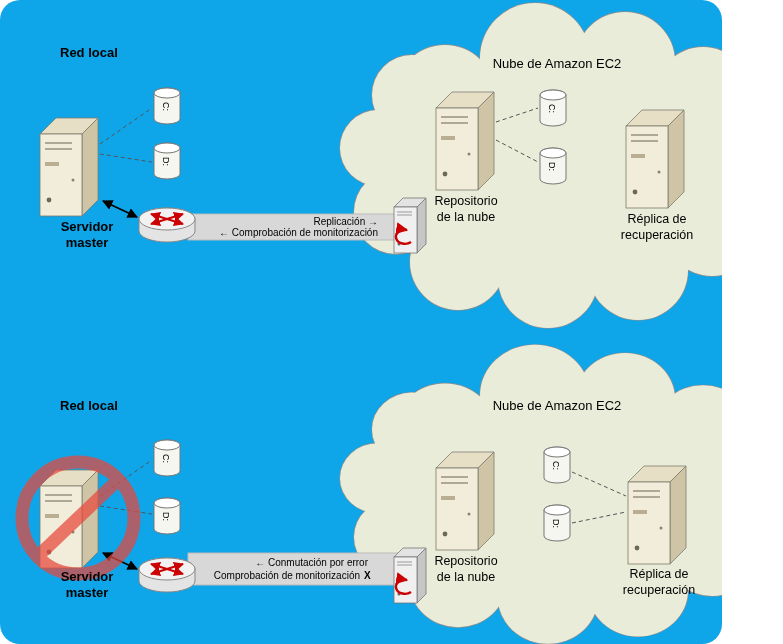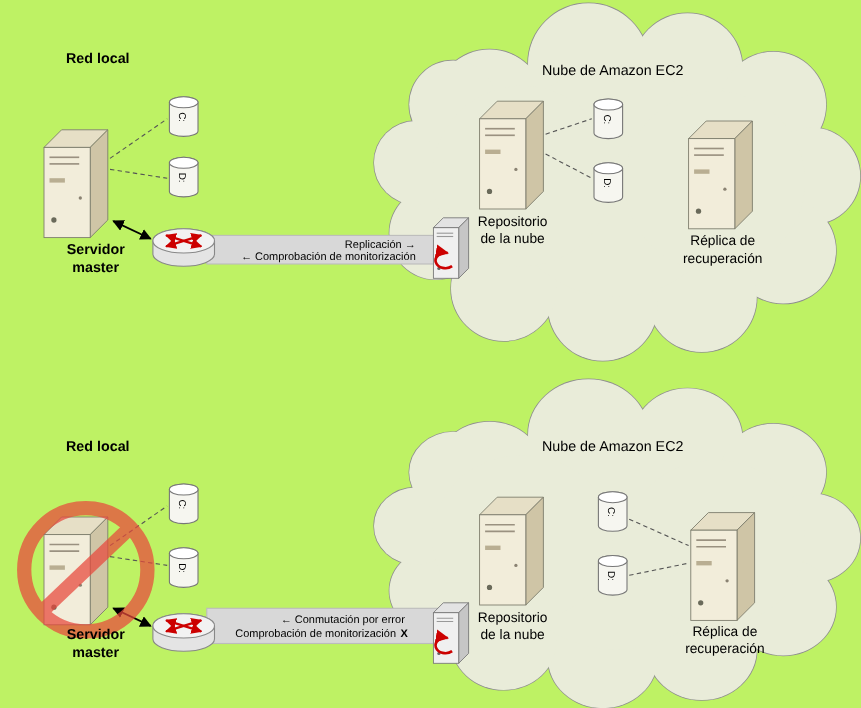--- a/index.html
+++ b/index.html
@@ -1,17 +1,17 @@
 <!DOCTYPE html>
 <html><head>
 <meta charset="utf-8">
 <style>
   html,body{margin:0;padding:0;background:#ffffff;}
-  .canvas{position:relative;width:783px;height:644px;background:#bef264;overflow:hidden;
-          font-family:"Liberation Sans", sans-serif;}
+  .canvas{position:relative;width:722px;height:644px;background:#0ea5e9;overflow:hidden;
+          font-family:"Liberation Sans", sans-serif;border-radius:20px;}
   svg{position:absolute;left:0;top:0;}
   text{font-family:"Liberation Sans", sans-serif;fill:#000;}
   .t-bold{font-size:13px;font-weight:bold;}
   .t-title{font-size:13px;}
   .t-sub{font-size:12.5px;}
   .t-bar{font-size:10px;}
   .t-disk{font-size:9px;}
   .t-fail{font-size:13px;font-weight:bold;}
   .t-x{font-size:10px;font-weight:bold;}
 </style>

